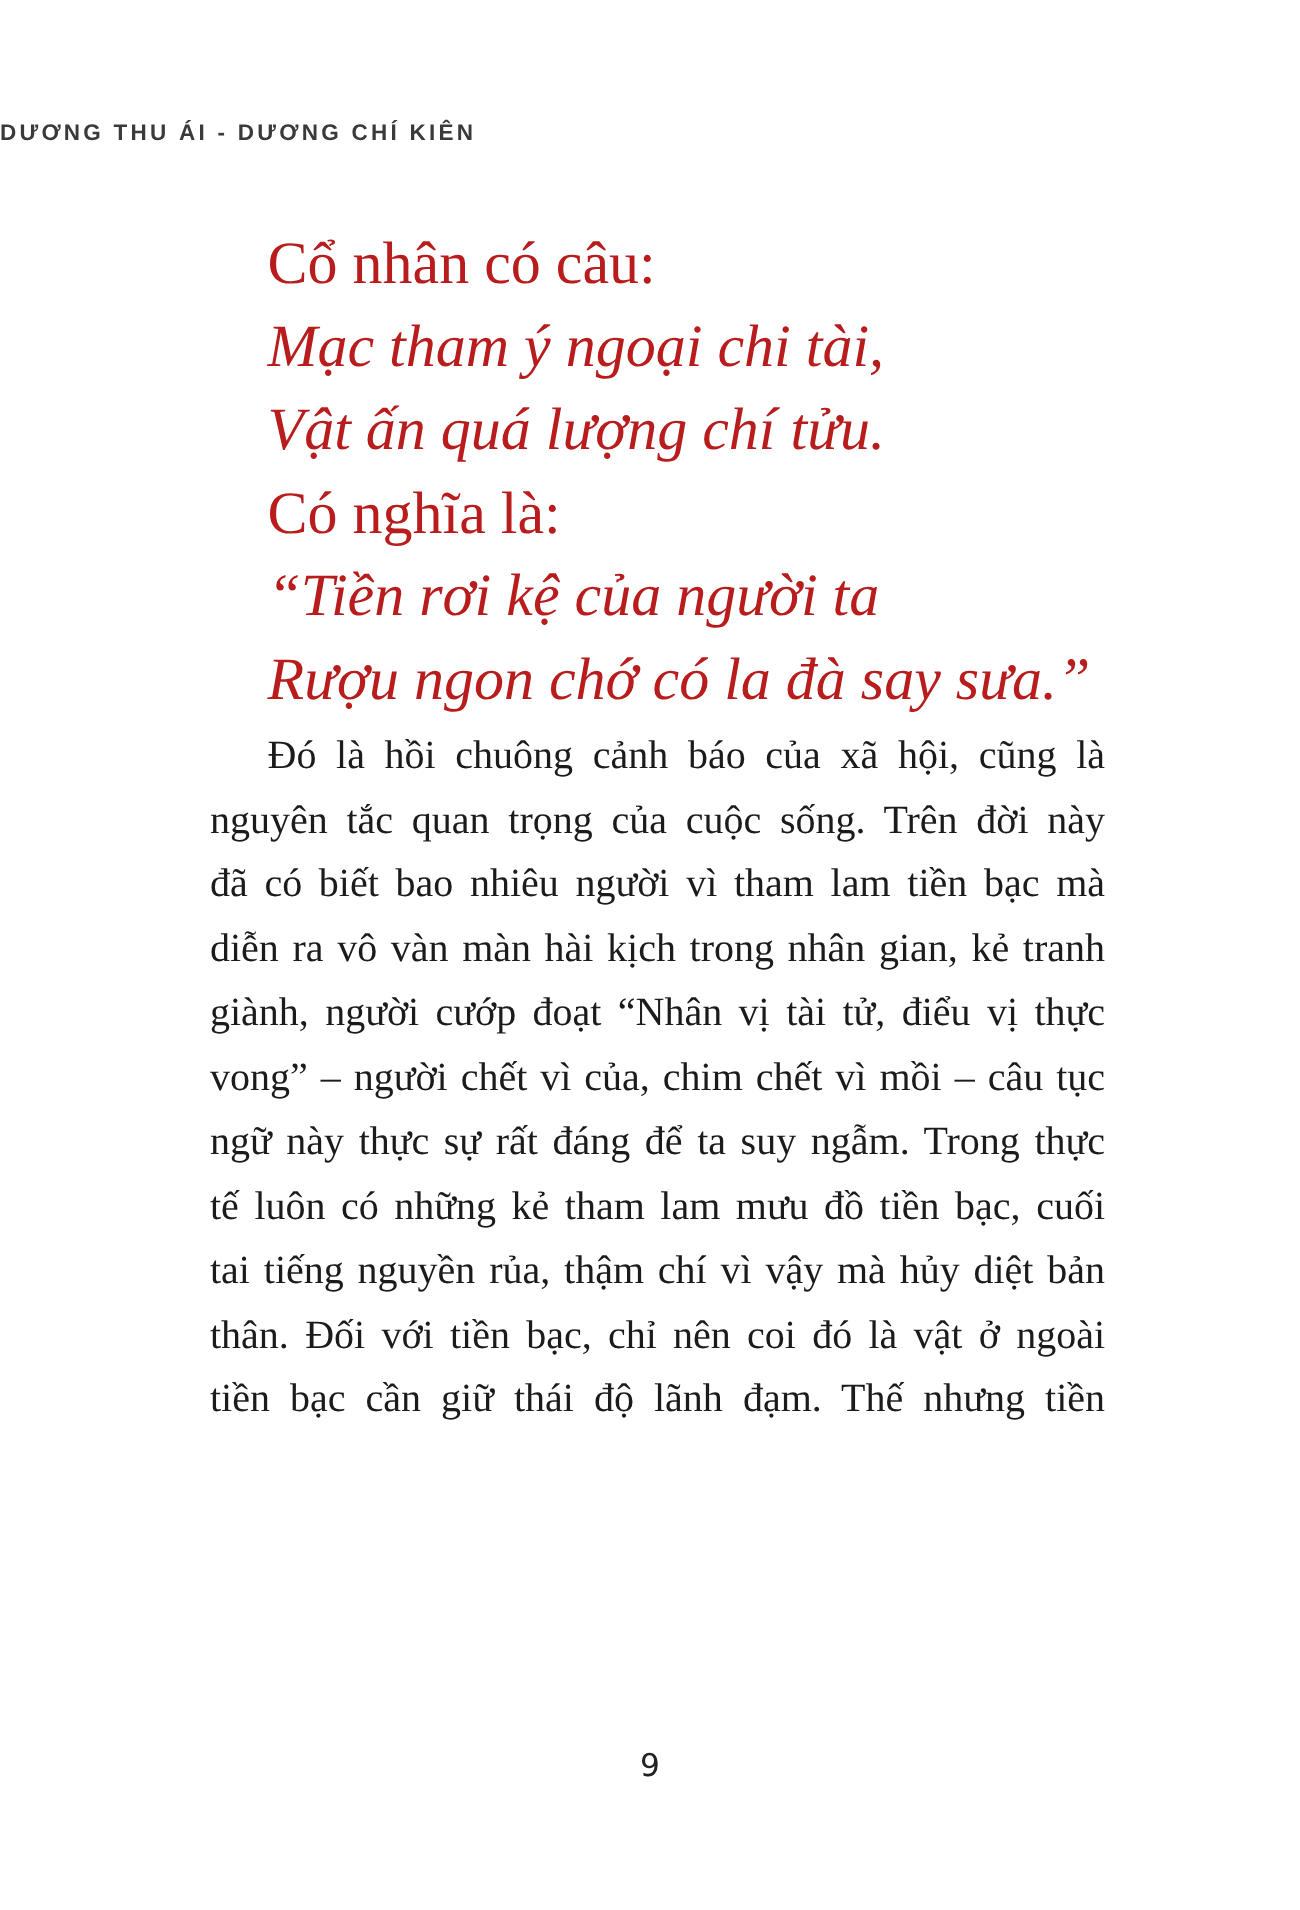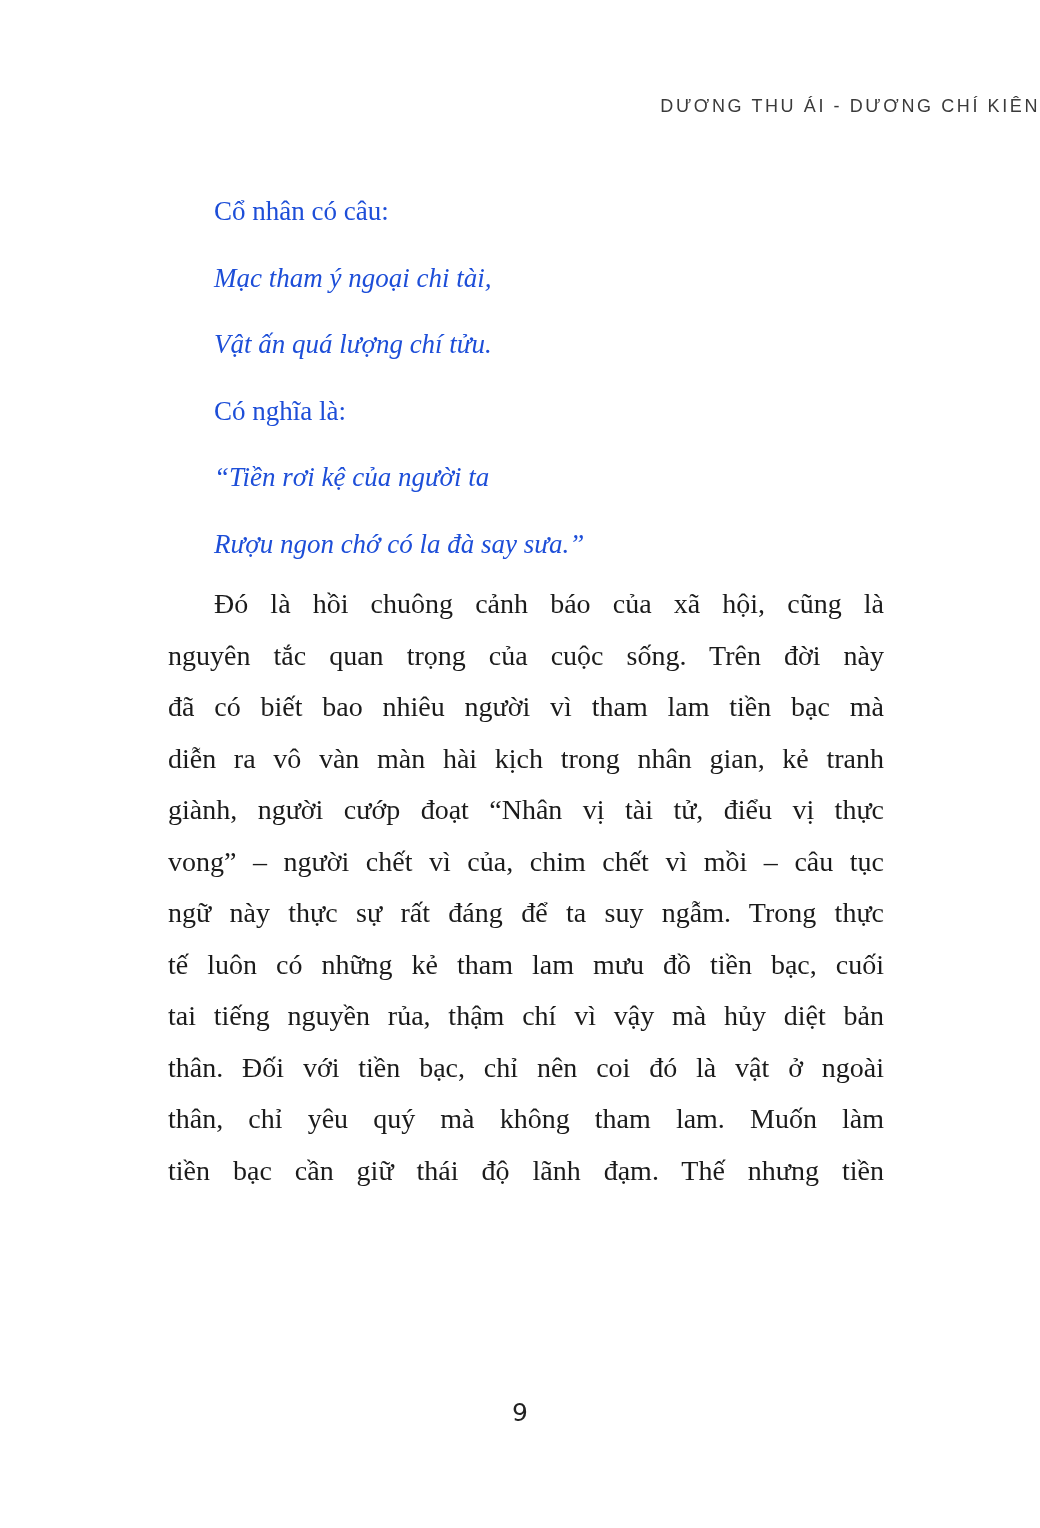--- a/index.html
+++ b/index.html
@@ -15,53 +15,53 @@
   .page {
     position: absolute;
     inset: 0;
     background: #ffffff;
   }
   .running-header {
     position: absolute;
     top: 96px;
     left: 0;
     width: 100%;
-    text-align: right;
+    text-align: left;
     font-family: "Liberation Sans", "DejaVu Sans", sans-serif;
     font-size: 18px;
     letter-spacing: 2.6px;
-    font-weight: 400;
+    font-weight: 700;
     color: #3a3a3a;
     text-transform: uppercase;
   }
   .intro-block {
     position: absolute;
     top: 178px;
     left: 168px;
     width: 716px;
   }
   .intro-line {
     line-height: 66.5px;
-    font-size: 27px;
+    font-size: 48px;
     padding-left: 46px;
     white-space: nowrap;
-    color: #1d4ed8;
+    color: #b91c1c;
   }
   .intro-line.italic {
     font-style: italic;
   }
   .body-paragraph {
     position: absolute;
     top: 578px;
     left: 168px;
     width: 716px;
   }
   .para-line {
     line-height: 51.5px;
-    font-size: 28px;
+    font-size: 32px;
     text-align: justify;
     text-align-last: justify;
     color: #1b1b1b;
   }
   .para-line.first {
     padding-left: 46px;
   }
   .page-number {
     position: absolute;
     top: 1398px;
@@ -94,19 +94,18 @@
     <div class="para-line first">Đó là hồi chuông cảnh báo của xã hội, cũng là</div>
     <div class="para-line">nguyên tắc quan trọng của cuộc sống. Trên đời này</div>
     <div class="para-line">đã có biết bao nhiêu người vì tham lam tiền bạc mà</div>
     <div class="para-line">diễn ra vô vàn màn hài kịch trong nhân gian, kẻ tranh</div>
     <div class="para-line">giành, người cướp đoạt “Nhân vị tài tử, điểu vị thực</div>
     <div class="para-line">vong” – người chết vì của, chim chết vì mồi – câu tục</div>
     <div class="para-line">ngữ này thực sự rất đáng để ta suy ngẫm. Trong thực</div>
     <div class="para-line">tế luôn có những kẻ tham lam mưu đồ tiền bạc, cuối</div>
     <div class="para-line">tai tiếng nguyền rủa, thậm chí vì vậy mà hủy diệt bản</div>
     <div class="para-line">thân. Đối với tiền bạc, chỉ nên coi đó là vật ở ngoài</div>
-    <div class="para-line">thân, chỉ yêu quý mà không tham lam. Muốn làm</div>
     <div class="para-line">tiền bạc cần giữ thái độ lãnh đạm. Thế nhưng tiền</div>
   </div>
 
   <div class="page-number">9</div>
 
 </div>
 
 </body></html>

